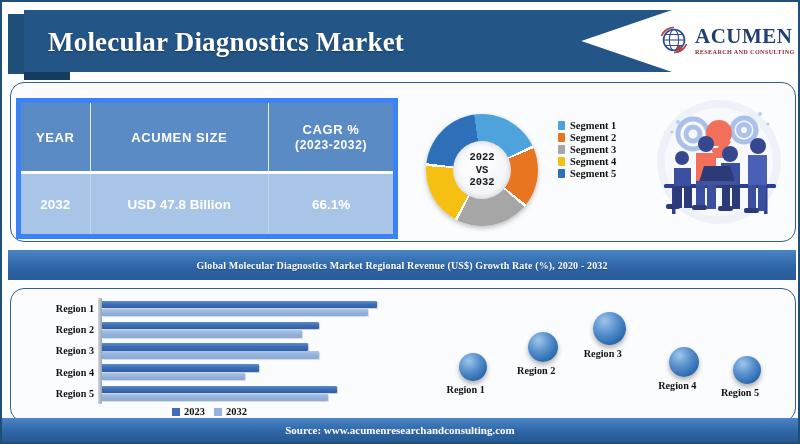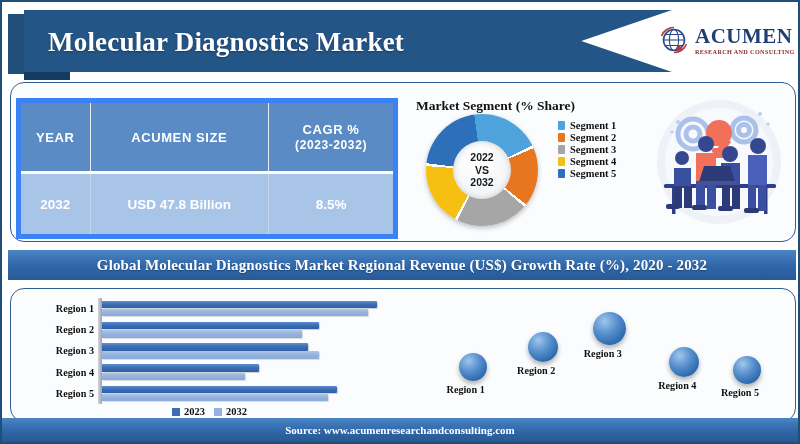--- a/index.html
+++ b/index.html
@@ -106,21 +106,21 @@
       #2e6fba 285deg 360deg
     );
     box-shadow:0 2px 5px rgba(0,0,0,.25);
   }
   .donut-hole{
     position:absolute;left:50%;top:50%;
     width:58px;height:58px;margin:-29px 0 0 -29px;border-radius:50%;
     background:radial-gradient(circle at 40% 32%,#ffffff 0%,#f2f4f7 78%);
     box-shadow:inset 0 0 6px rgba(0,0,0,.18);
     display:flex;flex-direction:column;align-items:center;justify-content:center;
-    font-family:Liberation Sans, sans-serif;font-weight:700;font-size:10.5px;
+    font-family:Liberation Mono, monospace;font-weight:700;font-size:10.5px;
     color:#1a1a1a;line-height:1.22;
   }
   .legend{
     position:absolute;left:556px;top:118px;width:92px;
     display:flex;flex-direction:column;gap:1px;
   }
   .legend-row{display:flex;align-items:center;gap:5px;}
   .legend-sw{width:7px;height:9px;flex:0 0 7px;border-radius:1px;}
   .legend-lbl{
     font-family:"Liberation Serif",serif;font-size:10.5px;
@@ -129,21 +129,21 @@
 
   
   .illus{position:absolute;left:646px;top:90px;width:142px;height:142px;}
 
   
   .banner{
     position:absolute;left:6px;top:248px;width:788px;height:30px;
     background:linear-gradient(180deg,#4a85c4 0%,#2f66a8 55%,#275a98 100%);
     display:flex;align-items:center;justify-content:center;
     color:#ffffff;font-family:"Liberation Serif",serif;
-    font-size:15px;font-weight:700;letter-spacing:.15px;
+    font-size:10px;font-weight:700;letter-spacing:.15px;
     text-shadow:0 1px 1px rgba(0,0,0,.3);
   }
 
   
   .barchart{position:absolute;left:20px;top:292px;width:372px;height:120px;}
   .axis-line{
     position:absolute;left:76px;top:4px;width:4px;height:106px;
     background:linear-gradient(90deg,#d2d7de,#9aa3ad);
     border-radius:1px;
   }
@@ -235,26 +235,25 @@
       <td class="th-cell">YEAR</td>
       <td class="th-cell">ACUMEN SIZE</td>
       <td class="th-cell">
         <span>CAGR %</span>
         <span class="th-sub">(2023-2032)</span>
       </td>
     </tr>
     <tr>
       <td class="td-cell">2032</td>
       <td class="td-cell">USD 47.8 Billion</td>
-      <td class="td-cell">8.5%</td>
+      <td class="td-cell">66.1%</td>
     </tr>
   </tbody>
     </table>
 
-  <div class="seg-title">Market Segment (% Share)</div>
   <div class="donut-wrap">
     <div class="donut"></div>
     <div class="donut-hole">
       <span>2022</span>
       <span>VS</span>
       <span>2032</span>
     </div>
   </div>
 
   <div class="legend" id="segment-legend">

